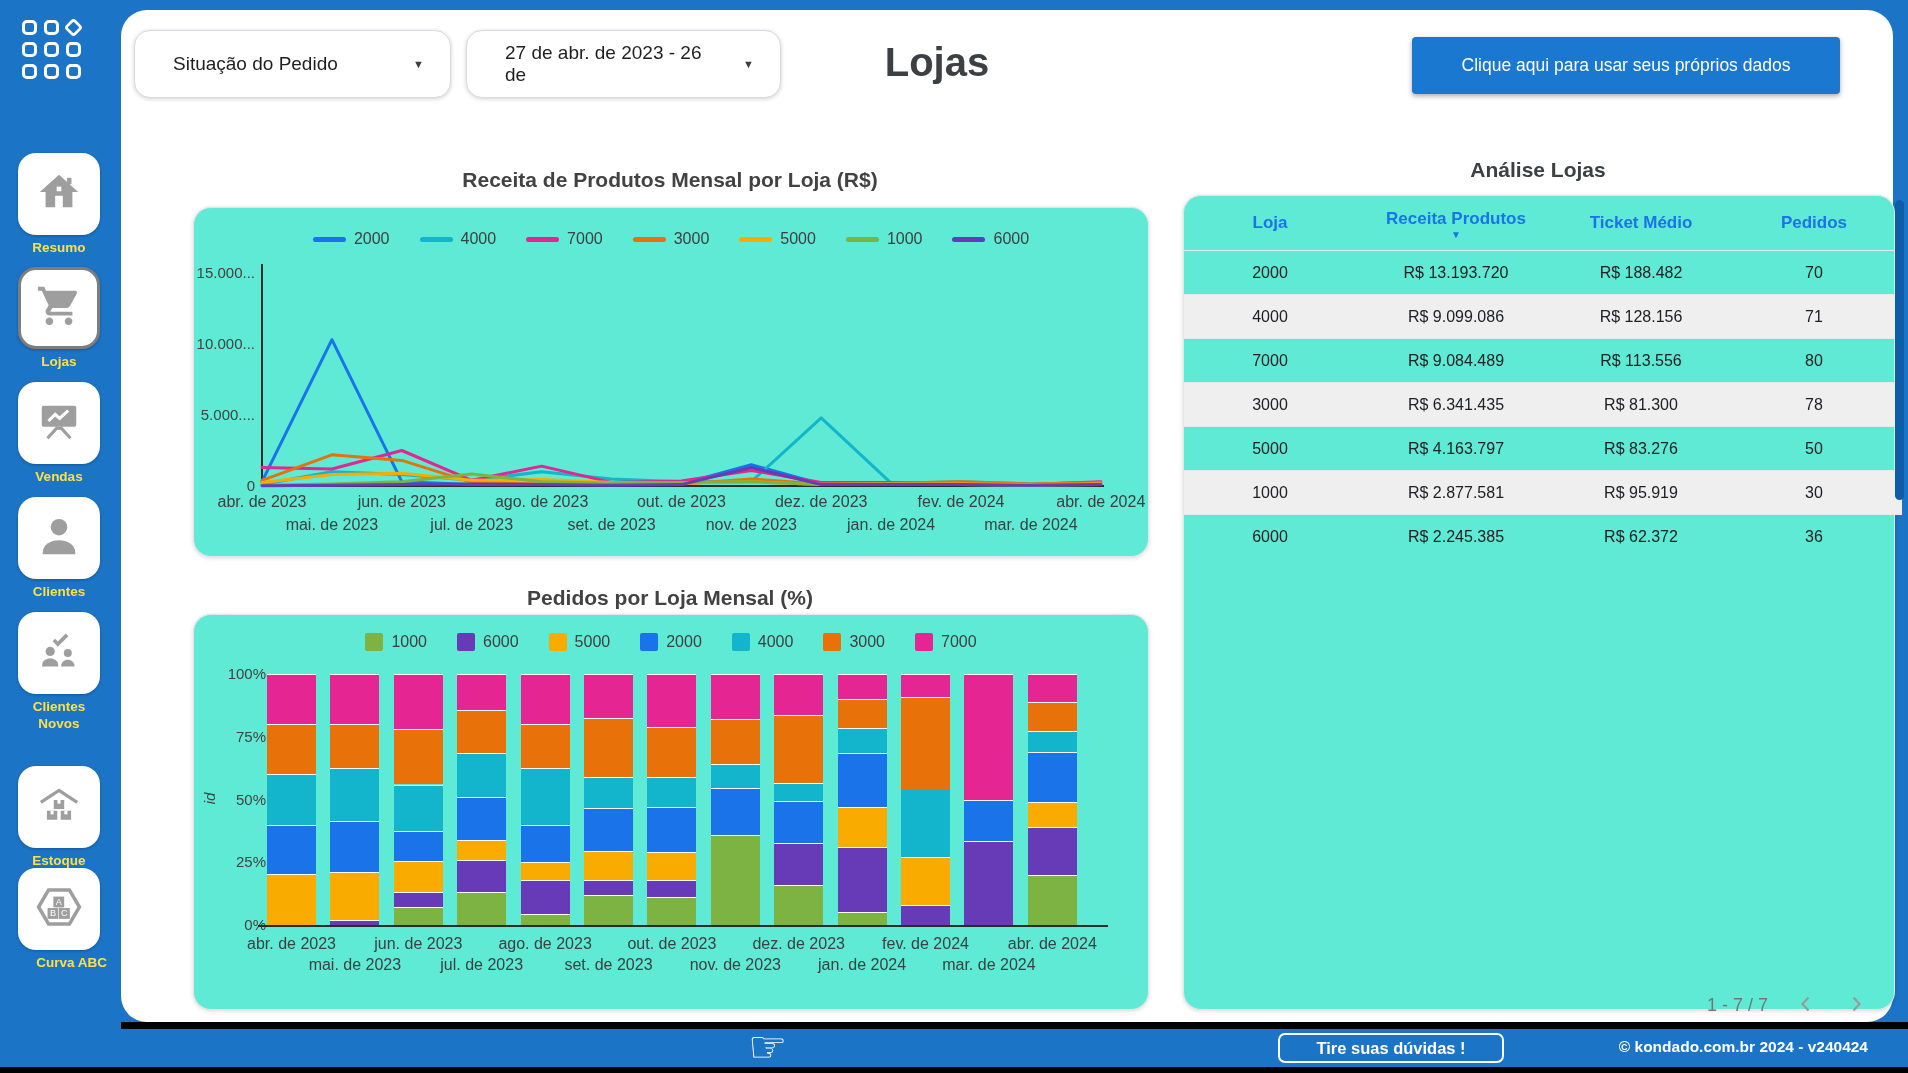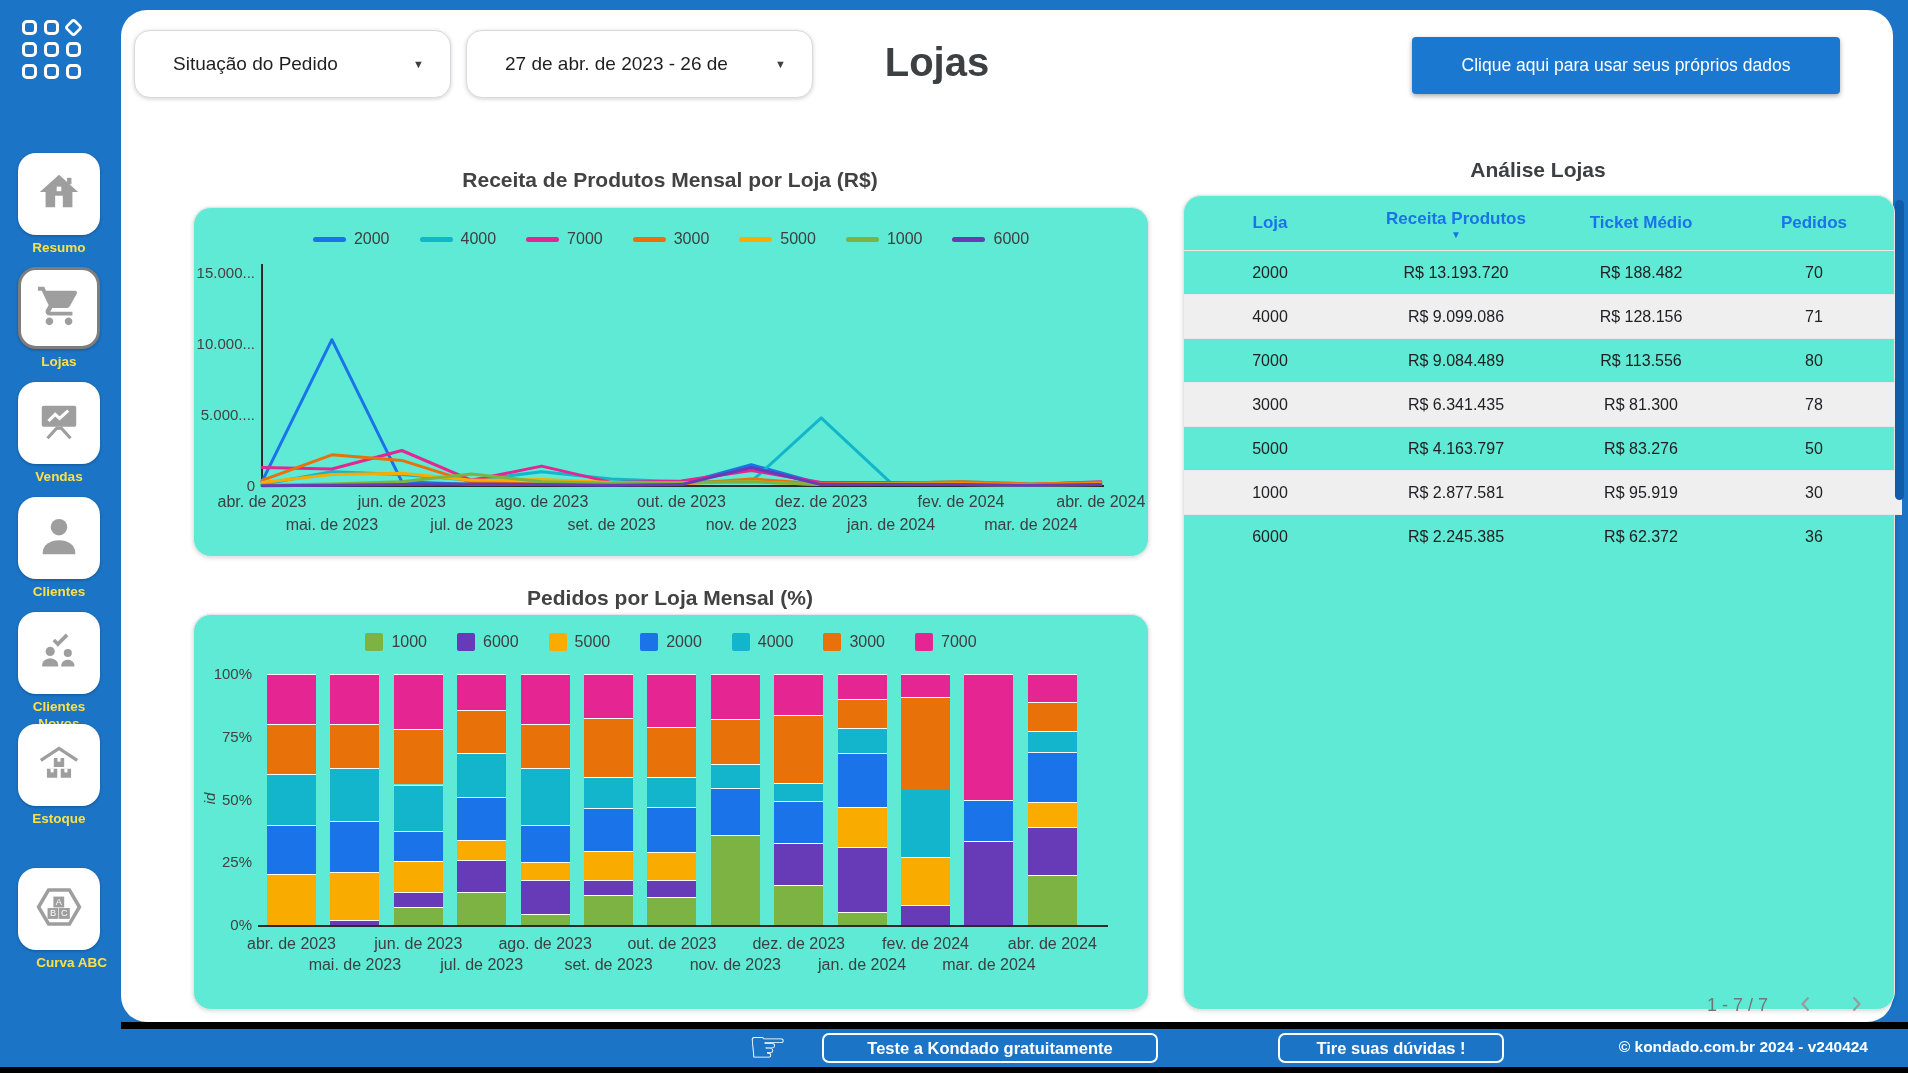--- a/index.html
+++ b/index.html
@@ -21,39 +21,39 @@
   
   .panel{position:absolute;left:121px;top:10px;width:1772px;height:1012px;background:#fff;
          border-radius:26px;z-index:2;}
 
   
   .chip{position:absolute;height:68px;background:#fff;border:1px solid #d7dade;border-radius:16px;
         box-shadow:0 1px 4px rgba(0,0,0,.18);display:flex;align-items:center;justify-content:space-between;
         padding:0 26px 0 38px;box-sizing:border-box;font-size:19px;color:#1f1f1f;cursor:pointer;}
   .chip .caret{font-size:11px;color:#3c4043;margin-left:18px;}
   .chip1{left:13px;top:20px;width:317px;}
-  .chip2{left:345px;top:20px;width:347px;}
+  .chip2{left:345px;top:20px;width:315px;}
   .page-title{position:absolute;left:616px;top:30px;width:400px;text-align:center;
               font-size:40px;font-weight:bold;color:#3c4043;}
   .cta{position:absolute;left:1291px;top:27px;width:428px;height:57px;background:#1a78d1;border:none;
        border-radius:4px;color:#fff;font-size:17.5px;font-family:"Liberation Sans",sans-serif;
        box-shadow:0 2px 5px rgba(0,0,0,.35);cursor:pointer;}
 
   
   .chart-title{position:absolute;width:954px;text-align:center;font-size:21px;font-weight:bold;color:#424242;}
   .card{position:absolute;background:#5eead4;border:1px solid #e4e6e8;border-radius:18px;
         box-shadow:0 1px 4px rgba(0,0,0,.16);}
   .line-card{left:72px;top:197px;width:954px;height:348px;}
   .bar-card{left:72px;top:604px;width:954px;height:394px;}
   .legend-row{position:absolute;left:0;width:100%;display:flex;justify-content:center;gap:30px;}
   .legend-item{display:flex;align-items:center;gap:8px;font-size:16px;color:#3c4043;}
   .lswatch{width:33px;height:5px;border-radius:3px;display:inline-block;}
   .bswatch{width:18px;height:18px;border-radius:2px;display:inline-block;}
 
-  .bar-ylab{position:absolute;font-size:15px;color:#424242;width:50px;text-align:right;left:8px;}
+  .bar-ylab{position:absolute;font-size:15px;color:#424242;width:50px;text-align:right;left:22px;}
   .bar-axis{position:absolute;left:64px;top:310px;width:850px;height:2px;background:#2b2b2b;}
   .bar-col{position:absolute;width:49px;}
   .bar-seg{position:absolute;left:0;width:49px;box-sizing:border-box;border-top:1px solid #fff;}
   .bar-xlab{position:absolute;width:150px;text-align:center;font-size:16px;color:#3c4043;}
   .id-label{position:absolute;left:10px;top:175px;font-size:15px;color:#424242;font-style:italic;
             transform:rotate(-90deg);}
 
   
   .table-card{left:1062px;top:185px;width:710px;height:813px;}
   .table-title{position:absolute;left:1062px;top:148px;width:710px;text-align:center;
@@ -144,21 +144,21 @@
             <span><svg width="46" height="46" viewBox="0 0 24 24">
                 <path d="M9.3 6.3l2.1 2.1 4.8-4.8" stroke="#9e9e9e" stroke-width="1.9" fill="none"></path>
                 <circle cx="7.4" cy="12.2" r="2.4" fill="#9e9e9e"></circle>
                 <path d="M3.2 19.7c0-2.5 2-3.8 4.2-3.8s4.2 1.3 4.2 3.8v.4H3.2z" fill="#9e9e9e"></path>
                 <circle cx="16.6" cy="13" r="2.1" fill="#9e9e9e"></circle>
                 <path d="M13.1 19.9c0-2.1 1.7-3.3 3.5-3.3s3.5 1.2 3.5 3.3v.2h-7z" fill="#9e9e9e"></path>
               </svg></span>
           </div>
           <div class="nav-label" style="width:96px;margin-left:11px;">Clientes Novos</div>
         </div>
-        <div class="nav-item" style="top: 724px;">
+        <div class="nav-item" style="top: 766px;">
           <div class="tile">
             <span><svg width="46" height="46" viewBox="0 0 24 24">
                 <path d="M2.5 10.6 12 4.4l9.5 6.2" stroke="#9e9e9e" stroke-width="1.7" fill="none"></path>
                 <rect x="9.3" y="9.4" width="5.4" height="4.7" fill="#9e9e9e"></rect>
                 <rect x="5.7" y="15" width="5.4" height="4.7" fill="#9e9e9e"></rect>
                 <rect x="12.9" y="15" width="5.4" height="4.7" fill="#9e9e9e"></rect>
                 <rect x="11.2" y="9.4" width="1.6" height="1.9" fill="#fff"></rect>
                 <rect x="7.6" y="15" width="1.6" height="1.9" fill="#fff"></rect>
                 <rect x="14.8" y="15" width="1.6" height="1.9" fill="#fff"></rect>
               </svg></span>
@@ -486,19 +486,18 @@
             <polyline points="7.5,3.5 13.5,10 7.5,16.5" fill="none" stroke="#9a9a9a" stroke-width="2.2"></polyline>
             </svg>
         </button>
       </div>
     </div>
   </div>
 
   <div class="edge-top"></div>
   <div class="footer">
     <span class="hand">☞</span>
-    <button class="f-btn f-btn1">Teste a Kondado gratuitamente</button>
     <button class="f-btn f-btn2">Tire suas dúvidas !</button>
     <span class="copyright">© kondado.com.br 2024 - v240424</span>
   </div>
   <div class="edge-bottom"></div>
   <div class="scroll-thumb"></div>
 </div>
 
 </body></html>

